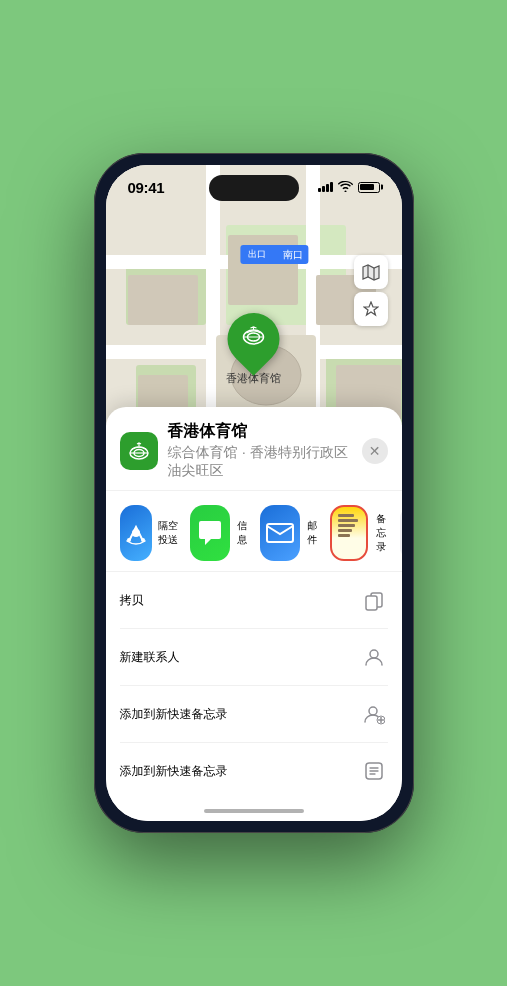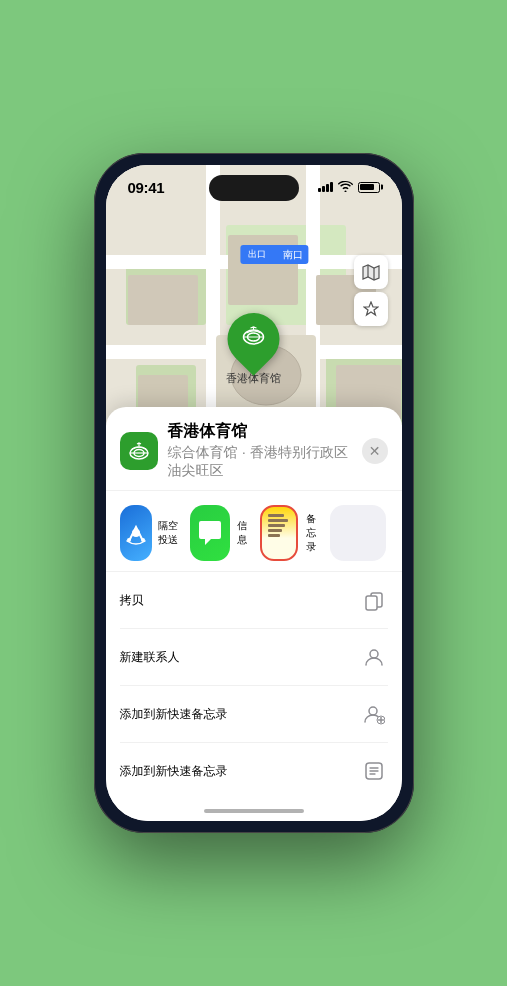--- a/index.html
+++ b/index.html
@@ -475,20 +475,29 @@
 
         <div class="share-item">
           <div class="share-icon messages">
             <svg width="30" height="28" viewBox="0 0 30 28">
               <path d="M4 4 Q4 2 6 2 L24 2 Q26 2 26 4 L26 18 Q26 20 24 20 L16 20 L10 26 L10 20 L6 20 Q4 20 4 18 Z" fill="white"></path>
             </svg>
           </div>
           <span class="share-label">信息</span>
         </div>
 
+        <div class="share-item">
+          <div class="share-icon mail">
+            <svg width="30" height="22" viewBox="0 0 30 22">
+              <rect x="2" y="2" width="26" height="18" rx="2" fill="none" stroke="white" stroke-width="2"></rect>
+              <path d="M2 4 L15 12 L28 4" fill="none" stroke="white" stroke-width="2"></path>
+            </svg>
+          </div>
+          <span class="share-label">邮件</span>
+        </div>
 
         <div class="share-item">
           <div style="width:56px;height:56px;border-radius:14px;background:linear-gradient(180deg,#ffd60a 0%,#fffde7 60%);border:2.5px solid #e74c3c;display:flex;flex-direction:column;padding:7px 6px 4px;gap:2.5px;box-sizing:border-box;">
             <div style="height:2.5px;background:#8b7355;border-radius:1px;width:75%;"></div>
             <div style="height:2.5px;background:#8b7355;border-radius:1px;width:90%;"></div>
             <div style="height:2.5px;background:#8b7355;border-radius:1px;width:80%;"></div>
             <div style="height:2.5px;background:#8b7355;border-radius:1px;width:65%;"></div>
             <div style="height:2.5px;background:#8b7355;border-radius:1px;width:55%;"></div>
           </div>
           <span class="share-label">备忘录</span>

